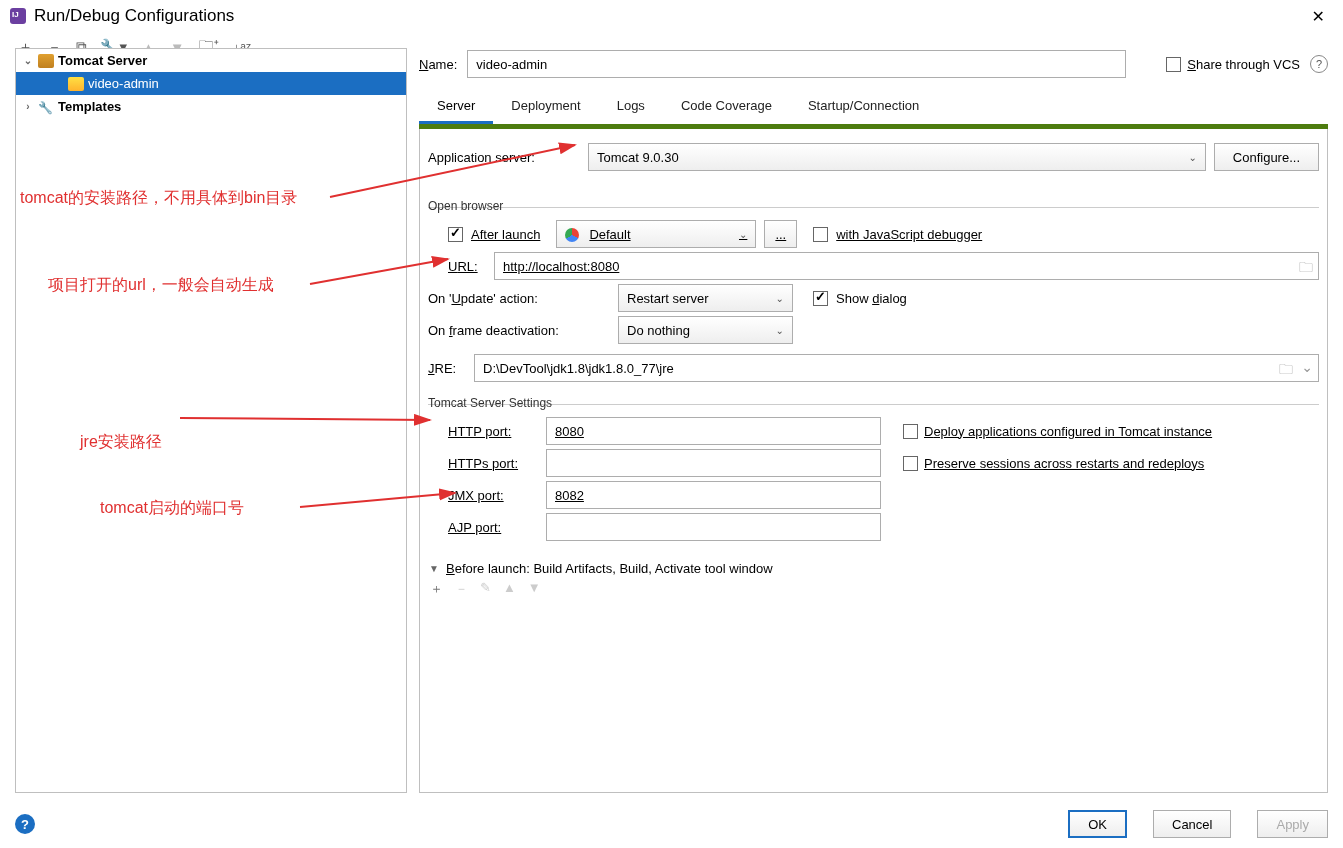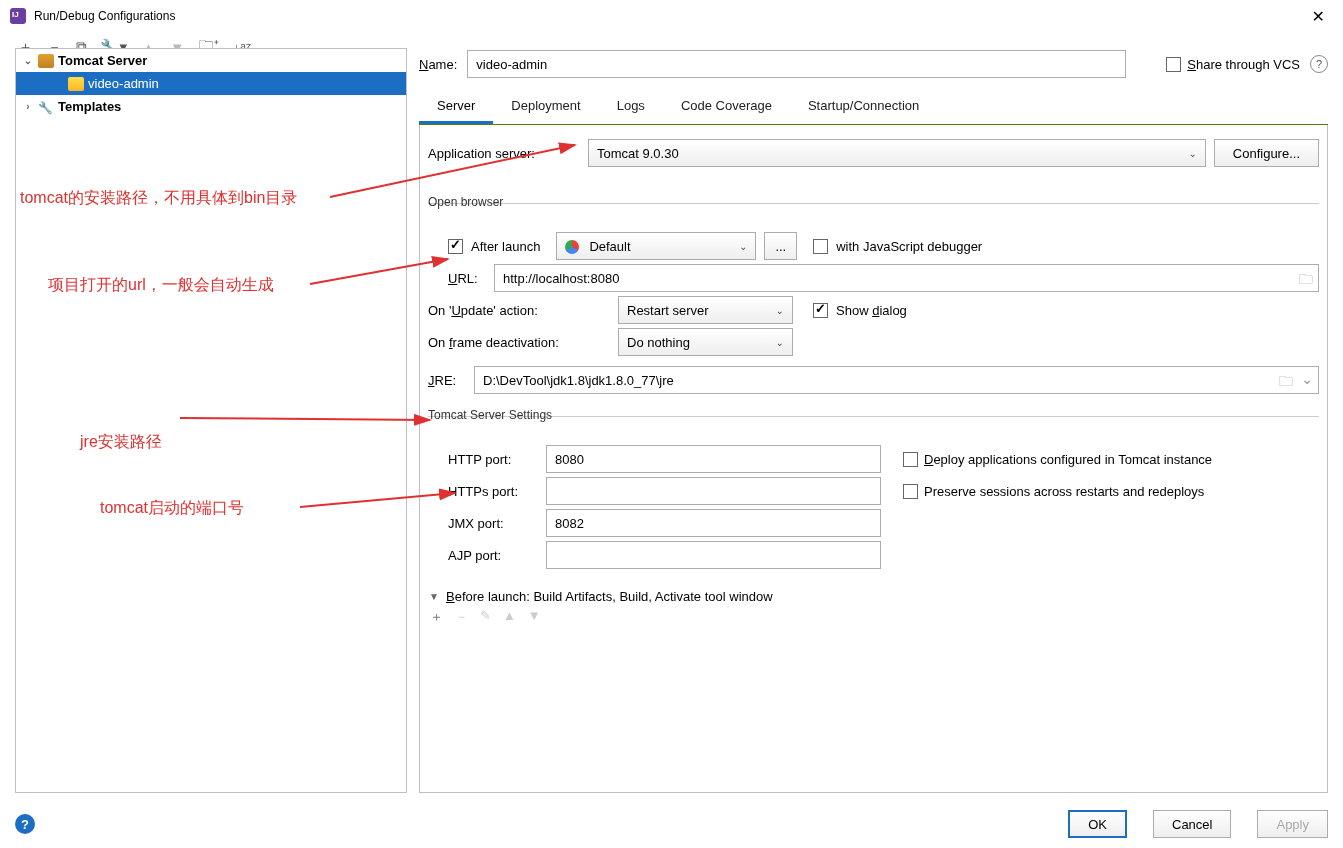--- a/index.html
+++ b/index.html
@@ -1,52 +1,52 @@
 <!DOCTYPE html>
 <html><head>
 <meta charset="utf-8">
 <style>
 * { box-sizing: border-box; margin: 0; padding: 0; font-family: "Segoe UI", Arial, sans-serif; font-size: 13px; }
 body { background: #fff; color: #000; width: 1343px; height: 848px; position: relative; overflow: hidden; }
 .titlebar { height: 32px; display:flex; align-items:center; padding: 0 10px; justify-content:space-between; }
 .titlebar-left { display:flex; align-items:center; gap:8px; }
 .app-icon { width:16px; height:16px; background:#6b3fa0; border-radius:3px; display:inline-block; position:relative; }
 .app-icon::after{content:"IJ"; color:#fff; font-size:8px; font-weight:bold; position:absolute; left:2px; top:2px;}
-.title-text { font-size: 12px; }
+.title-text { font-size: 17px; }
 .close-x { font-size:16px; cursor:pointer; padding:4px 8px;}
 .toolbar { height: 30px; display:flex; align-items:center; padding: 0 18px; gap: 14px; color:#555; }
 .toolbar span { cursor:pointer; font-size:15px; }
 .body-area { position:absolute; top:48px; left:15px; right:15px; bottom:55px; display:flex; }
 .sidebar { width: 392px; border:1px solid #bfbfbf; background:#fff; overflow:hidden; }
 .tree-row { display:flex; align-items:center; padding: 4px 6px; gap:4px; cursor:pointer;}
 .tree-row.bold { font-weight:bold;}
 .tree-row.selected { background:#1b6ec2; color:#fff;}
 .chev { width:12px; display:inline-block; text-align:center; font-size:10px; color:#666;}
 .tree-icon { width:16px; height:14px; display:inline-block; }
 .tomcat-ic { background: linear-gradient(#e0a030,#c08020); border-radius:2px;}
 .wrench-ic::before{content:"🔧"; font-size:12px;}
 .config-area { flex:1; display:flex; flex-direction:column; padding-left: 12px; }
 .name-row { display:flex; align-items:center; gap:10px; padding: 2px 0 12px 0;}
 .name-row label { white-space:nowrap;}
 .name-row .u { text-decoration:underline;}
 .text-input { border:1px solid #adadad; padding: 5px 8px; background:#fff; height:28px; }
 .name-input { flex:1; }
 .share-group { display:flex; align-items:center; gap:6px; margin-left:30px;}
 .help-q { width:18px;height:18px;border:1px solid #888;border-radius:50%;display:flex;align-items:center;justify-content:center;font-size:11px;color:#555;margin-left:4px;}
-.tabs { display:flex; border-bottom:1px solid #4d7c0f;}
+.tabs { display:flex; border-bottom:5px solid #4d7c0f;}
 .tab { padding: 8px 18px; cursor:pointer; color:#222;}
 .tab.active { border-bottom: 3px solid #1b6ec2; color:#000;}
 .tab-content { flex:1; border:1px solid #bfbfbf; border-top:none; overflow-y:auto; padding: 10px 8px; position:relative;}
 .form-row { display:flex; align-items:center; margin: 4px 0; gap: 8px;}
 .form-row label { white-space:nowrap; }
 .combo { border:1px solid #adadad; background:linear-gradient(#fff,#eee); height:28px; display:flex;align-items:center;justify-content:space-between;padding:0 8px; cursor:pointer;margin-left:7px;}
 .combo .arr{font-size:10px;color:#555;}
 .btn { border:1px solid #adadad; background:linear-gradient(#fff,#eee); padding: 5px 18px; cursor:pointer; height:28px; display:flex;align-items:center;}
 .fieldset-lbl { font-size:12px; color:#333; margin: 6px 0 4px 0; }
-.inner-block { border-top:1px solid #ccc; margin-top:-10px; padding-top:24px;}
+.inner-block { border-top:1px solid #ccc; margin-top:-10px; padding-top:8px;text-decoration:underline;}
 .url-row { margin-left:20px;}
 .input-wrap { position:relative; flex:1; display:flex;}
 .input-wrap input{flex:1;}
 .input-wrap .trail{position:absolute;right:6px;top:5px;color:#999;font-size:14px;}
 .checkbox { width:15px;height:15px;border:1px solid #666;display:inline-block;background:#fff;position:relative;}
 .checkbox.checked::after{content:"✓";position:absolute;left:1px;top:-3px;font-size:13px;font-weight:bold;}
 .port-label { width:110px; text-align:left; padding-left:20px;}
 .port-input{ width:335px;}
 .deploy-side{ display:flex;align-items:center;gap:6px; }
 .before-launch { margin-top:20px;}

